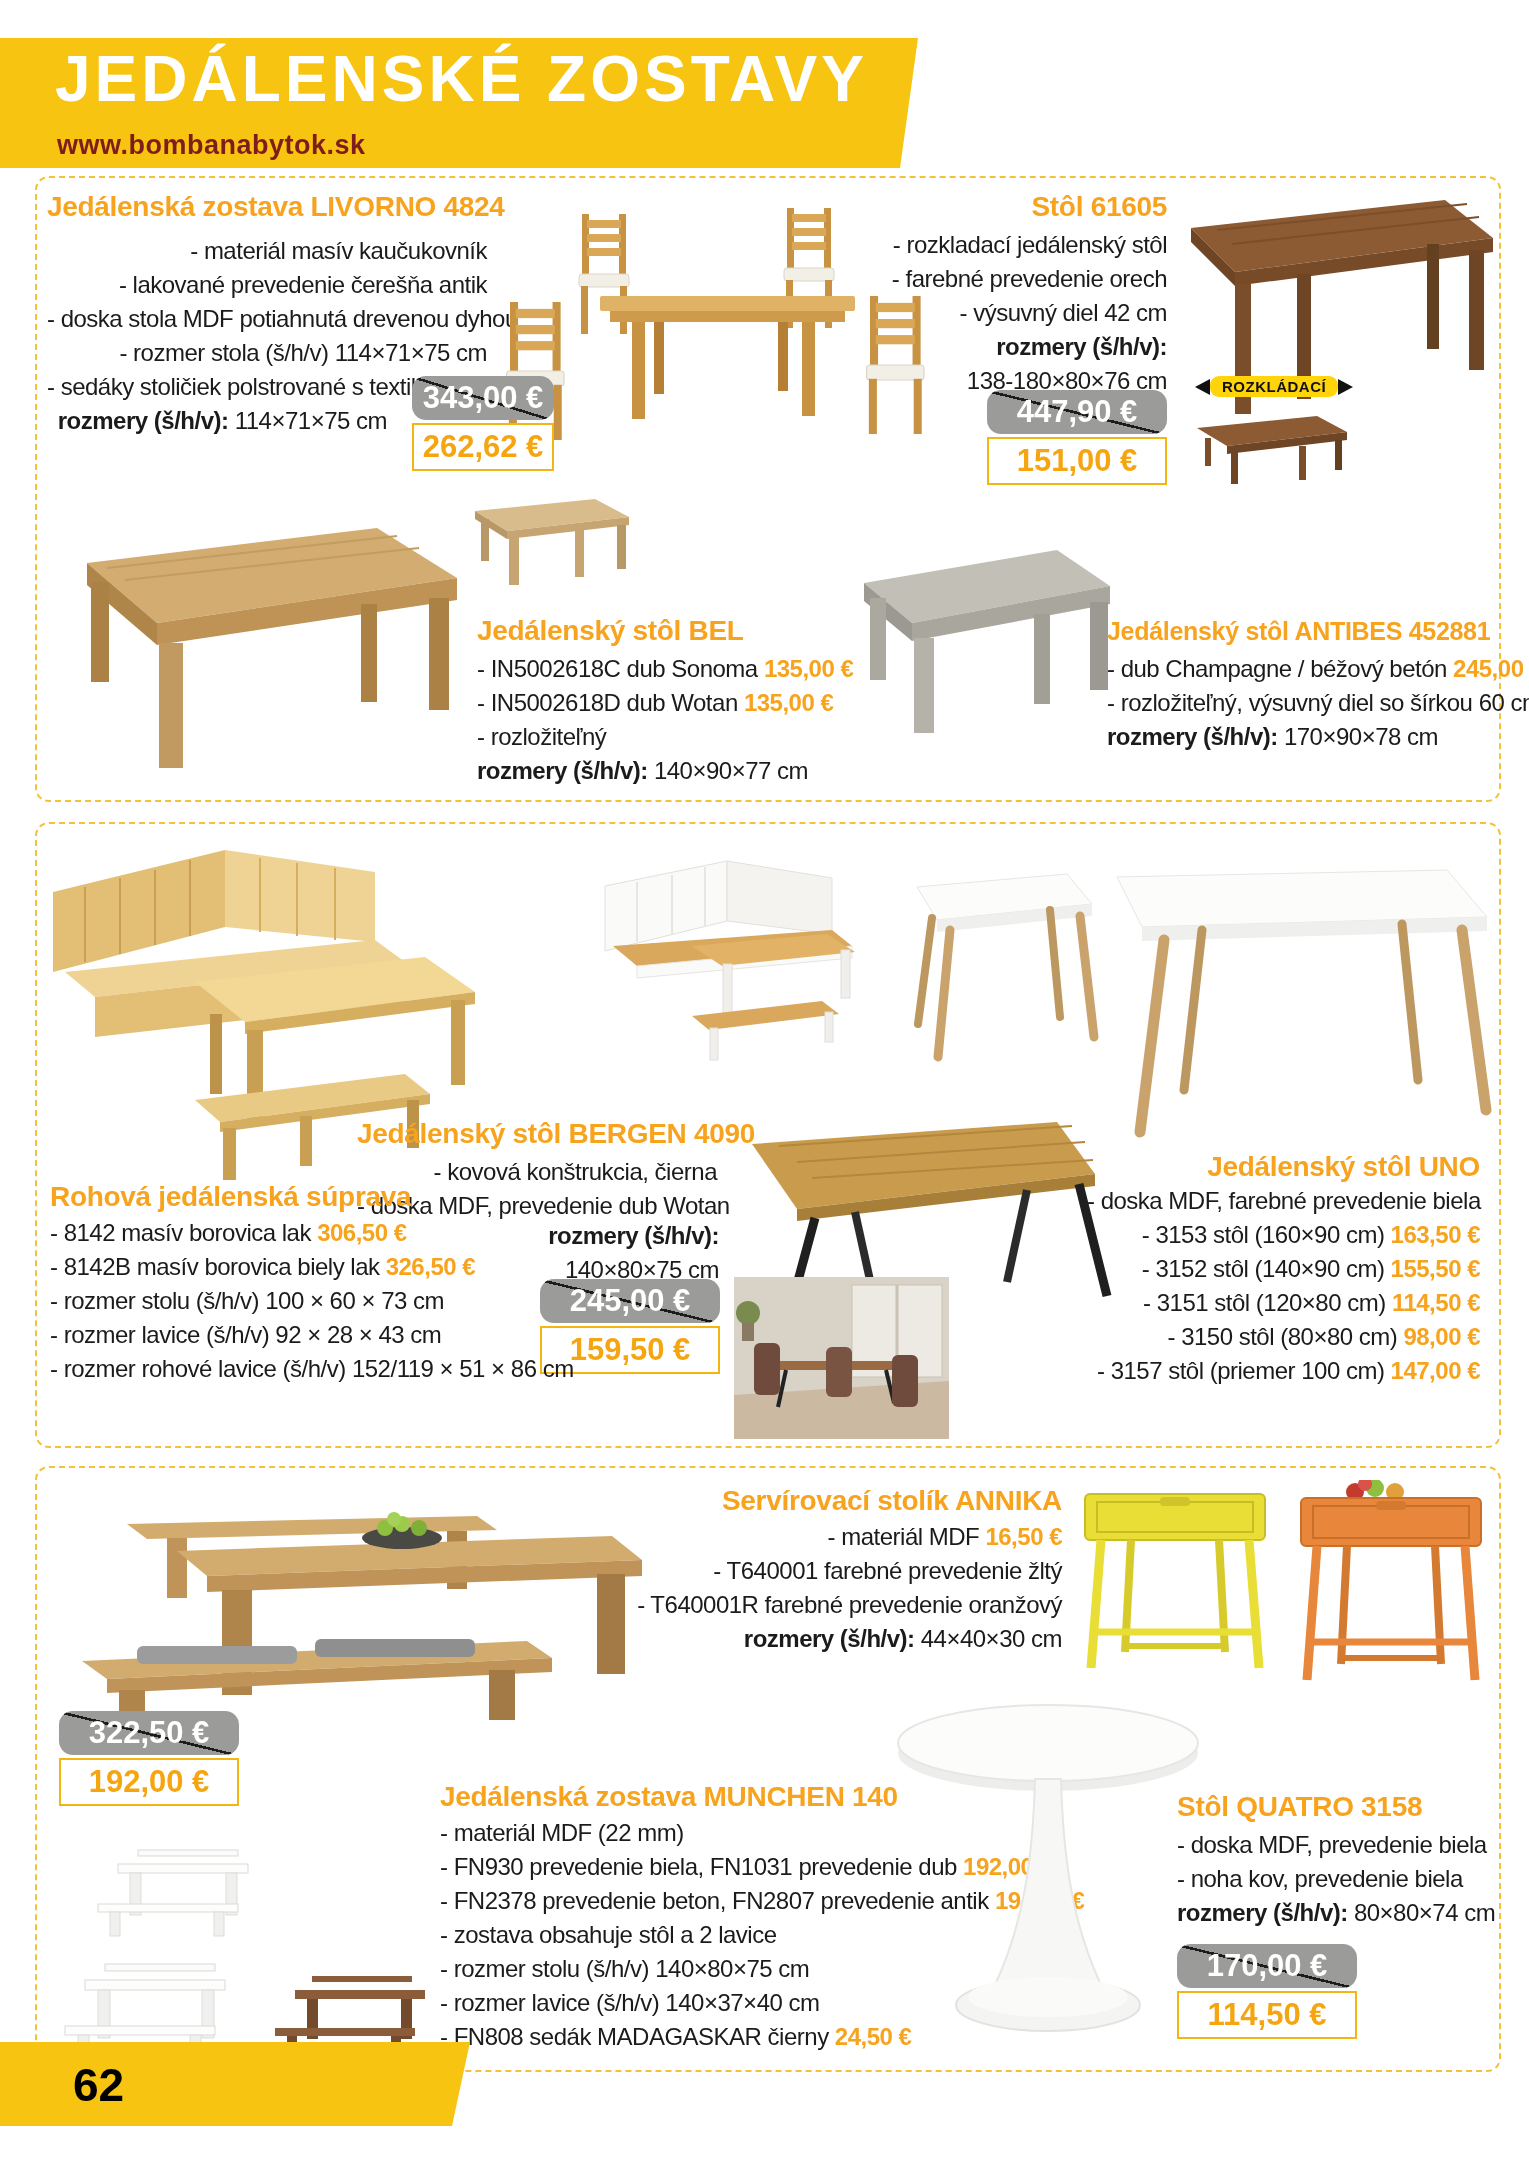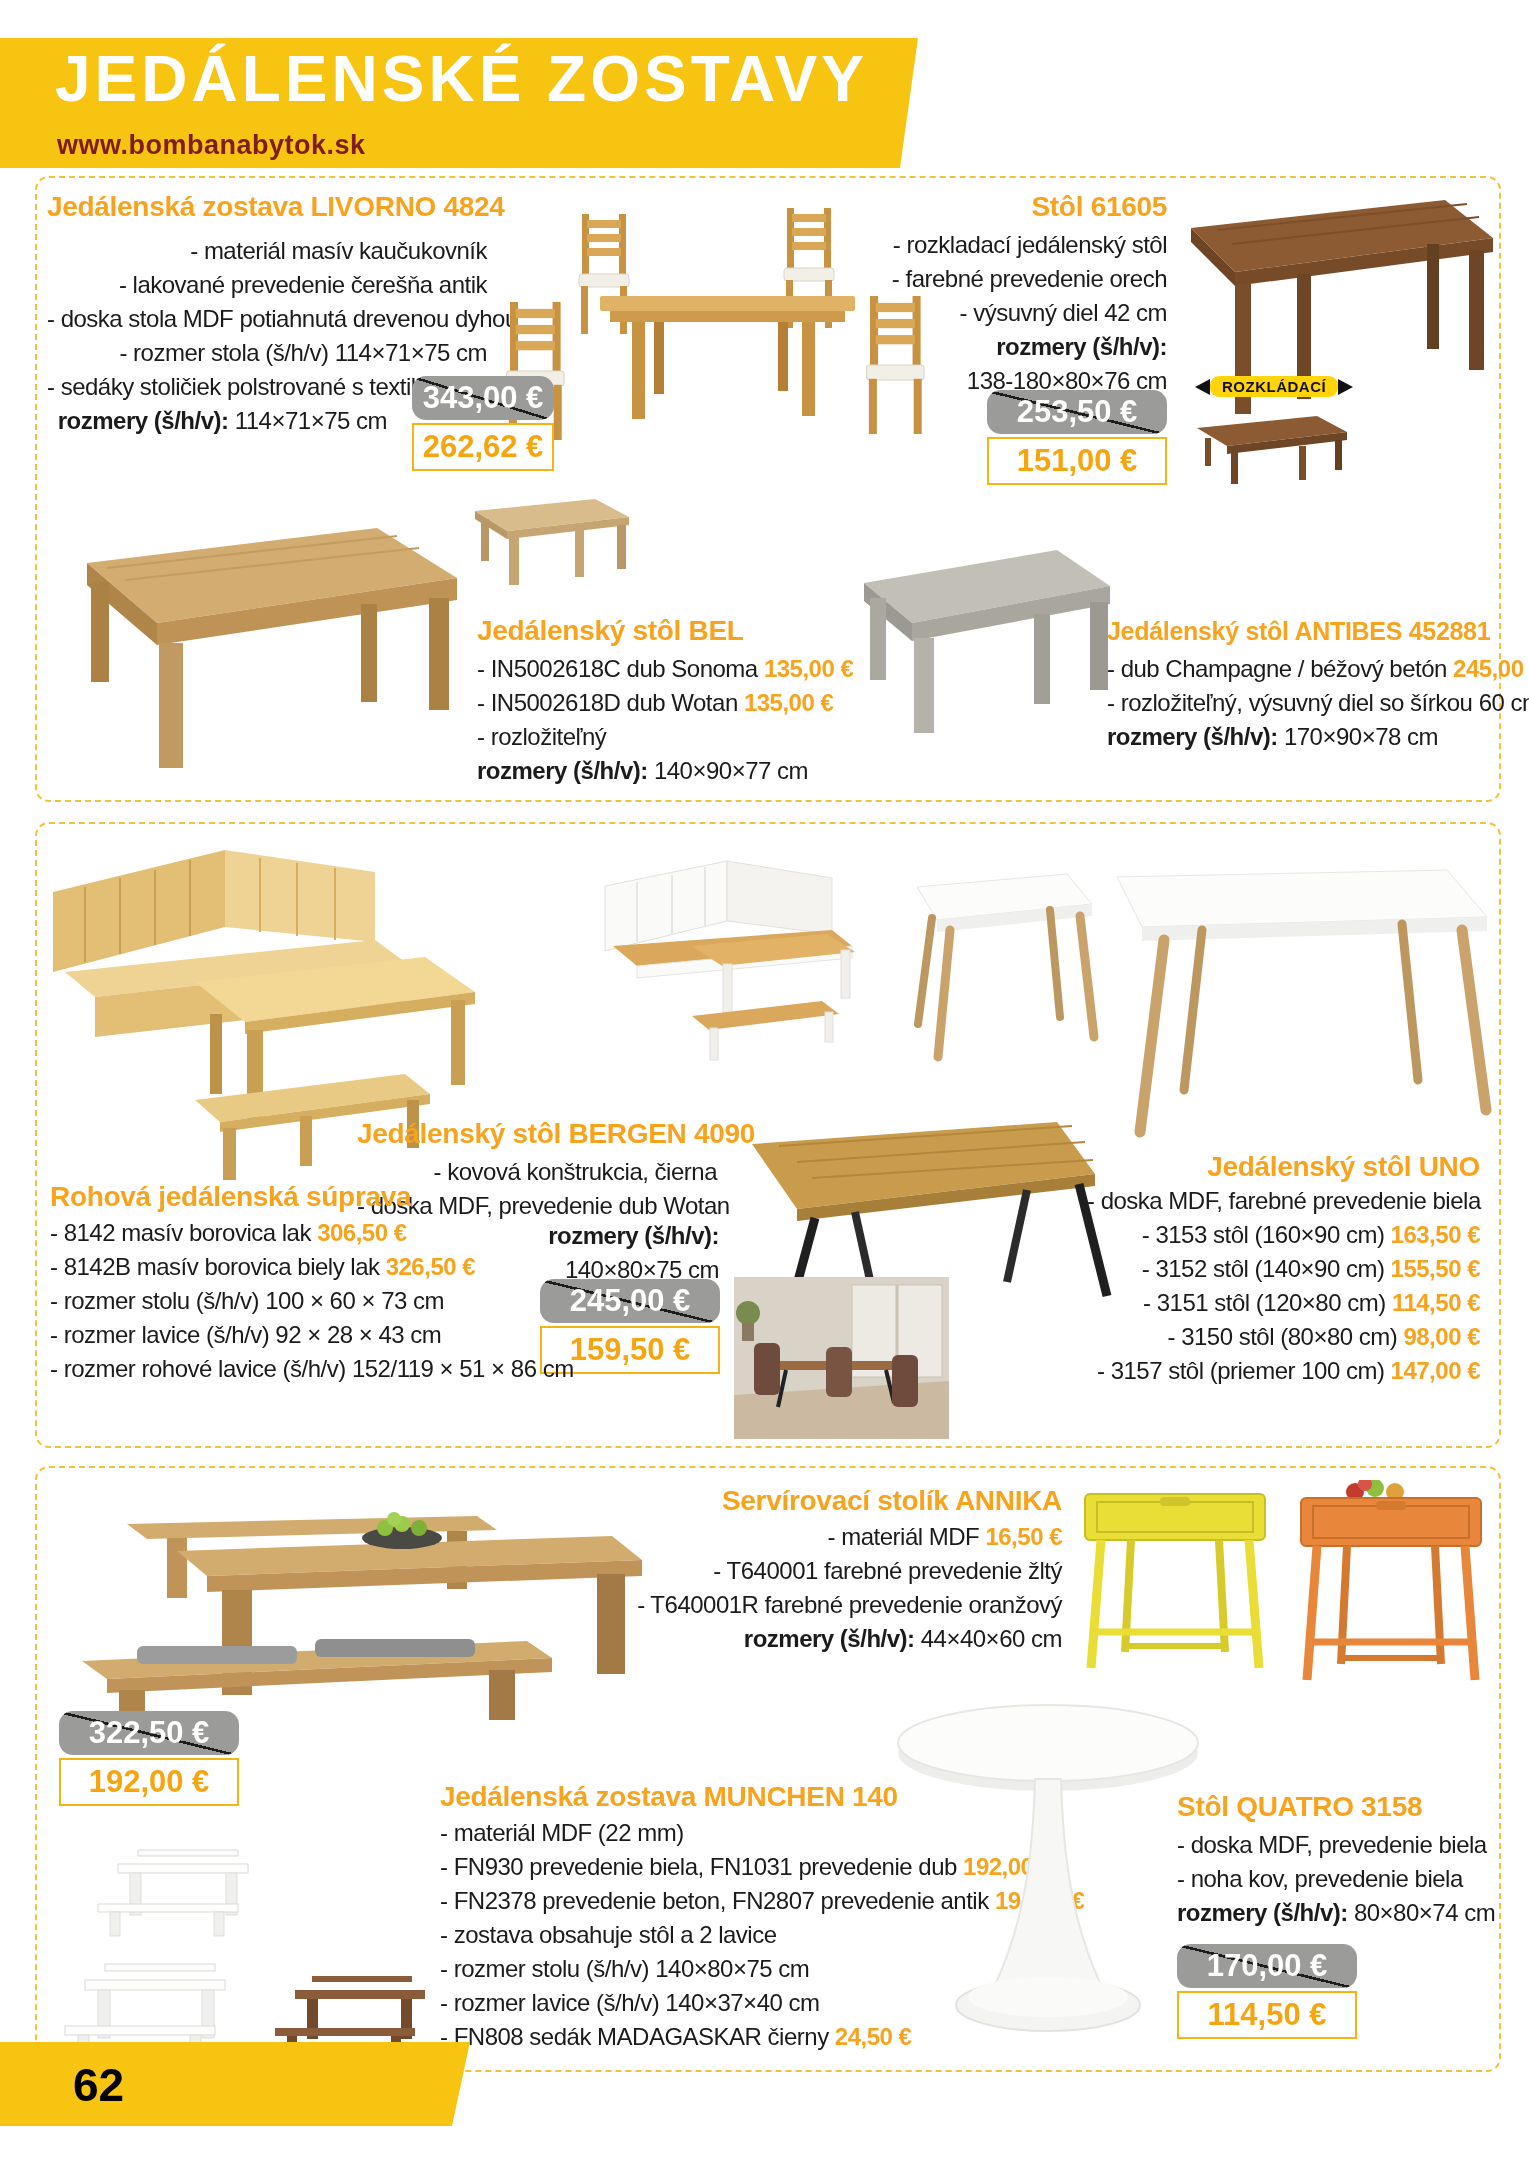--- a/index.html
+++ b/index.html
@@ -94,21 +94,21 @@
     <div class="abs ar" style="left:700px;top:12px;width:430px;">
       <div class="title" style="margin-bottom:4px;">Stôl 61605</div>
       <div class="pl">- rozkladací jedálenský stôl</div>
       <div class="pl">- farebné prevedenie orech</div>
       <div class="pl">- výsuvný diel 42 cm</div>
       <div class="pl b">rozmery (š/h/v):</div>
       <div class="pl">138-180×80×76 cm</div>
     </div>
 
     <div class="abs" style="left:950px;top:212px;width:180px;">
-      <div class="price-old">253,50 €</div>
+      <div class="price-old">447,90 €</div>
       <div class="price-new">151,00 €</div>
     </div>
 
     <div class="abs" style="left:1140px;top:8px;">
       <svg width="318" height="250" viewBox="0 0 318 250">
         <polygon points="14,42 268,14 316,52 58,86" fill="#8C5B33"></polygon>
         <line x1="40" y1="44" x2="290" y2="18" stroke="#7C4E2A" stroke-width="2"></line>
         <line x1="55" y1="58" x2="302" y2="31" stroke="#7C4E2A" stroke-width="2"></line>
         <polygon points="58,86 316,52 316,66 58,100" fill="#774B28"></polygon>
         <polygon points="14,42 58,86 58,100 14,56" fill="#6E4525"></polygon>
@@ -345,21 +345,21 @@
         <rect x="432" y="194" width="26" height="50" fill="#A37A45"></rect>
       </svg>
     </div>
 
     <div class="abs ar" style="left:600px;top:16px;width:425px;">
       <div class="title" style="margin-bottom:2px;">Servírovací stolík ANNIKA</div>
       <div class="pl"><span>- materiál MDF </span><span class="pr">16,50 €</span></div>
       <div class="pl"><span>- T640001 farebné prevedenie žltý</span></div>
       <div class="pl"><span>- T640001R farebné prevedenie oranžový</span></div>
       <div class="pl">
-        <span class="b">rozmery (š/h/v):</span><span> 44×40×60 cm</span>
+        <span class="b">rozmery (š/h/v):</span><span> 44×40×30 cm</span>
       </div>
     </div>
 
     <div class="abs" style="left:1030px;top:12px;">
       <svg width="215" height="200" viewBox="0 0 215 200">
         <rect x="18" y="14" width="180" height="46" rx="5" fill="#E9DE35" stroke="#C8BD26" stroke-width="2"></rect>
         <rect x="30" y="22" width="156" height="30" fill="none" stroke="#C8BD26" stroke-width="2"></rect>
         <rect x="93" y="17" width="30" height="9" rx="4" fill="#CFC42A"></rect>
         <line x1="34" y1="60" x2="24" y2="188" stroke="#E9DE35" stroke-width="9"></line>
         <line x1="182" y1="60" x2="192" y2="188" stroke="#E9DE35" stroke-width="9"></line>

